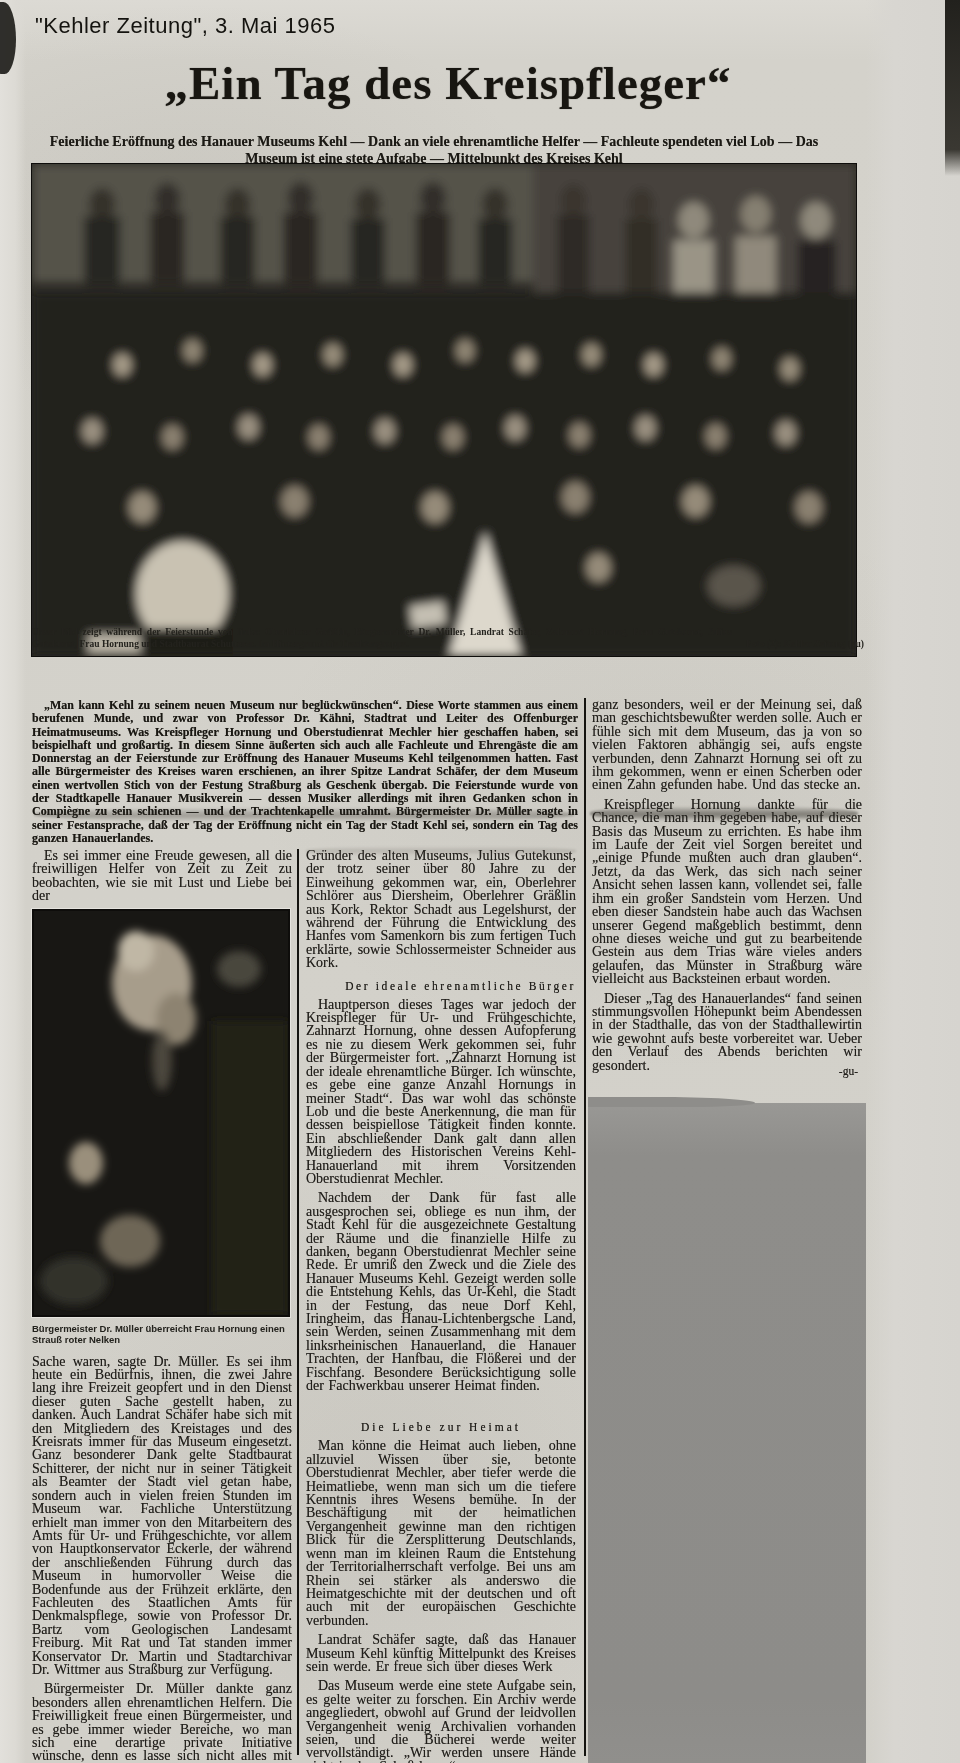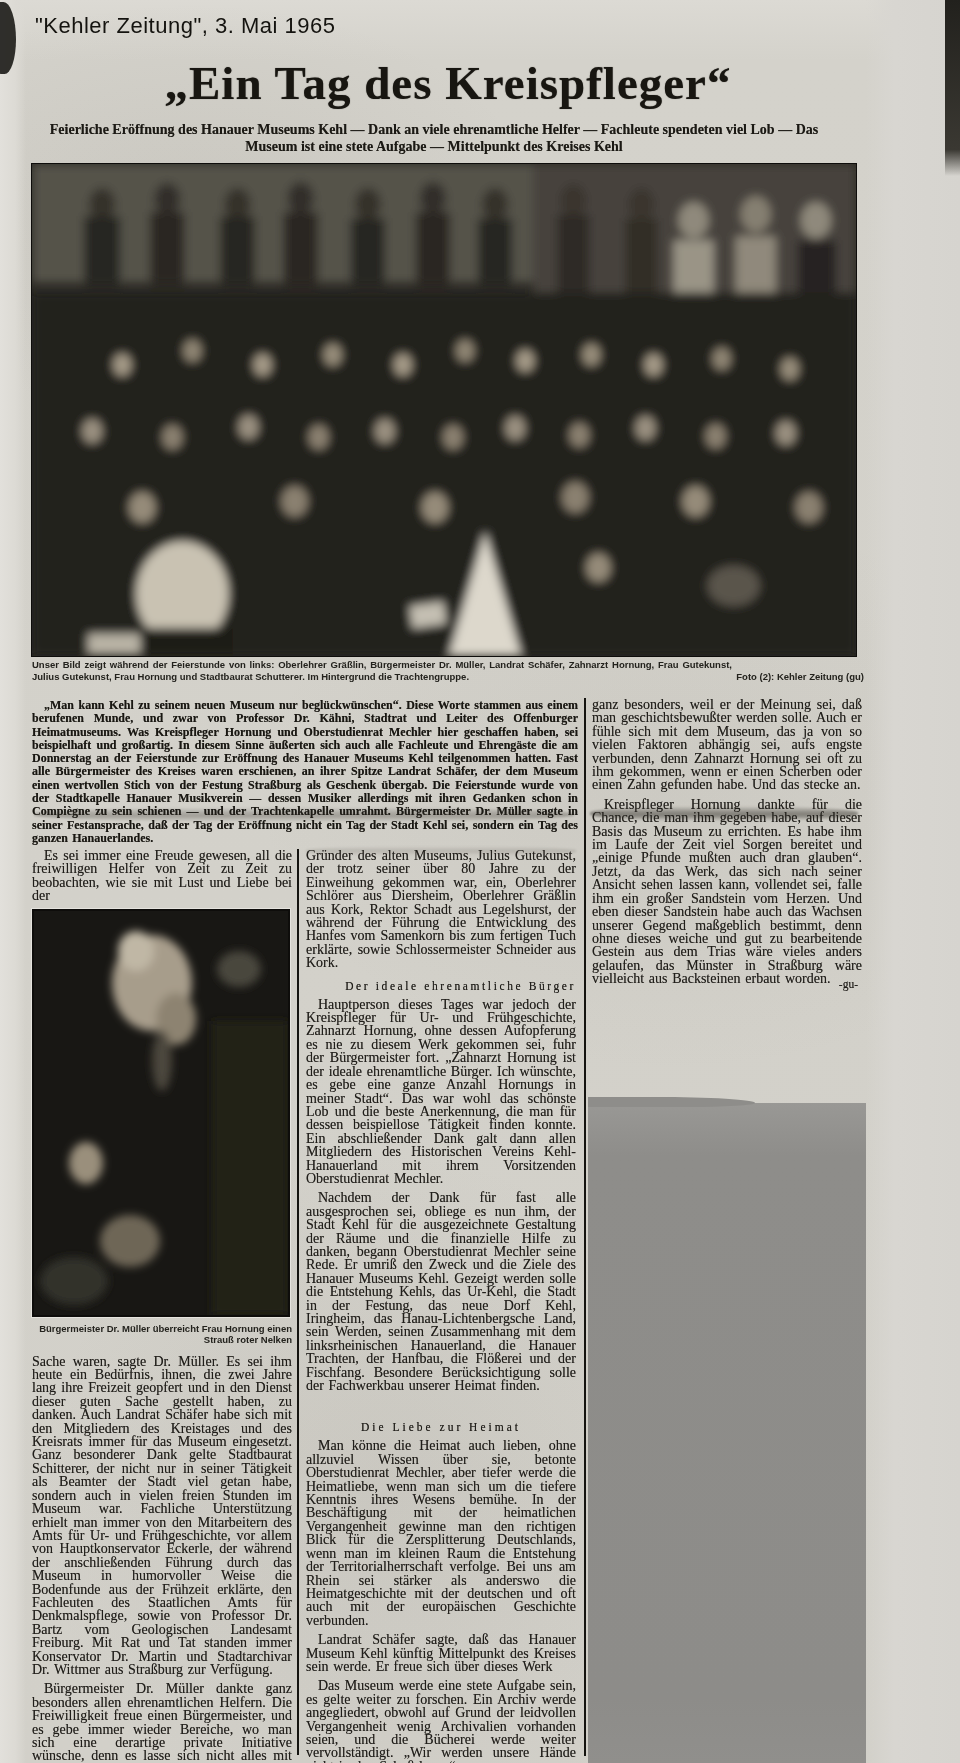--- a/index.html
+++ b/index.html
@@ -15,43 +15,43 @@
   }
   .abs{position:absolute;}
   
   .edge-left{left:0;top:0;width:26px;height:1763px;background:linear-gradient(to right,#e2e0db,#dcdad4 60%,transparent);}
   .edge-right{left:866px;top:0;width:94px;height:1763px;background:linear-gradient(to right,transparent,#d8d6d1 30%,#d6d4cf);}
   .blob-tl{left:-8px;top:2px;width:24px;height:72px;background:#1c1b17;border-radius:40% 60% 55% 45%;opacity:.9;}
   .strip-tr{left:945px;top:0;width:15px;height:176px;background:linear-gradient(to bottom,#22211d,#3a3832 85%,transparent);}
   
   .annotation{left:35px;top:13px;font-family:"Liberation Sans","DejaVu Sans",sans-serif;font-size:22px;letter-spacing:.5px;color:#14130f;}
   .headline{left:28px;top:56px;width:840px;text-align:center;font-size:47px;font-weight:bold;letter-spacing:1px;color:#181611;text-shadow:0 0 1px rgba(24,22,17,.6);}
-  .subhead{left:28px;top:117px;width:812px;margin:4px auto;text-align:center;font-size:14px;font-weight:bold;line-height:17px;color:#1b1914;text-shadow:0 0 .5px rgba(27,25,20,.5);}
+  .subhead{left:28px;top:117px;width:812px;margin:16px auto;text-align:center;font-size:14px;font-weight:bold;line-height:17px;color:#1b1914;text-shadow:0 0 .5px rgba(27,25,20,.5);}
   .body{font-size:14px;line-height:13.4px;text-align:justify;margin:0 0 6px 0;word-spacing:1.2px;text-shadow:0 0 .4px rgba(32,30,26,.55);}
   .indent{text-indent:12px;}
   .lead{left:32px;top:699px;width:546px;font-weight:bold;font-size:12px;line-height:13.3px;color:#191712;text-shadow:0 0 .6px rgba(25,23,18,.6);}
   .col{position:absolute;}
   .col-left{left:32px;top:849px;width:260px;}
   .col-middle{left:306px;top:849px;width:270px;}
   .col-right{left:592px;top:698px;width:270px;}
   .subheading{font-size:11.5px;letter-spacing:2.6px;margin:10px 0 6px 0;text-shadow:0 0 .6px rgba(32,30,26,.7);white-space:nowrap;text-align:right;}
   .subheading.centered{text-align:center;letter-spacing:3px;margin-top:29px;}
   .sig{text-align:right;font-size:11.5px;line-height:13.4px;margin-top:-13.4px;padding-right:4px;text-shadow:0 0 .4px rgba(32,30,26,.55);}
   
   .vrule{width:1.6px;background:#14130f;}
   .vrule1{left:297px;top:849px;height:906px;}
   .vrule2{left:584px;top:698px;height:1058px;}
   
   .photo-main{left:31px;top:163px;width:824px;height:492px;background:#2b2924;border:1px solid #0e0d0b;}
   .photo-main svg,.photo-inset svg{display:block;width:100%;height:100%;}
-  .caption-main{left:32px;top:659px;width:832px;font-family:Liberation Sans, sans-serif;font-size:9.5px;font-weight:bold;line-height:11.5px;color:#23221d;}
+  .caption-main{left:32px;top:627px;width:832px;font-family:Liberation Serif, serif;font-size:9.5px;font-weight:bold;line-height:11.5px;color:#23221d;}
   .caption-text{display:block;width:700px;text-align:justify;}
   .credit{position:absolute;right:0;top:11.5px;white-space:nowrap;margin-left:7px;}
   .photo-inset{width:254px;height:404px;background:#181714;border:2px solid #0e0d0b;outline:1px solid #e5e3de;margin:5px 0 6px 0;}
-  .caption-inset{font-family:"Liberation Sans","DejaVu Sans",sans-serif;font-size:9.5px;font-weight:bold;line-height:11.5px;text-align:right;margin:0 0 9px 0;color:#23221d;}
+  .caption-inset{font-family:"Liberation Sans","DejaVu Sans",sans-serif;font-size:9.5px;font-weight:bold;line-height:11.5px;text-align:left;margin:0 0 9px 0;color:#23221d;}
   
   .gray-block{left:588px;top:1103px;width:278px;height:660px;background:linear-gradient(to bottom,#999895,#8e8d8a 8%,#8d8c89 90%,#908f8c);}
   .gray-block:before{content:"";position:absolute;left:0;top:-6px;width:60%;height:10px;background:#8e8d8a;border-radius:0 60% 40% 0;}
   
   .smudge{border-radius:45%;filter:blur(1px);}
   .smudge-lead{left:34px;top:807px;width:540px;height:15px;background:linear-gradient(to bottom,transparent,rgba(48,45,38,.26) 45%,rgba(48,45,38,.30) 60%,transparent);}
   .smudge-right{left:590px;top:806px;width:268px;height:15px;background:linear-gradient(to bottom,transparent,rgba(42,40,34,.42) 45%,rgba(42,40,34,.46) 62%,transparent);}
   .smudge-mid{left:306px;top:846px;width:270px;height:10px;background:linear-gradient(to bottom,transparent,rgba(60,56,48,.16),transparent);}
 </style>
 </head>
@@ -187,20 +187,21 @@
     <p class="body indent">Nachdem der Dank für fast alle ausgesprochen sei, obliege es nun ihm, der Stadt Kehl für die ausgezeichnete Gestaltung der Räume und die finanzielle Hilfe zu danken, begann Oberstudienrat Mechler seine Rede. Er umriß den Zweck und die Ziele des Hanauer Museums Kehl. Gezeigt werden solle die Entstehung Kehls, das Ur-Kehl, die Stadt in der Festung, das neue Dorf Kehl, Iringheim, das Hanau-Lichtenbergsche Land, sein Werden, seinen Zusammenhang mit dem linksrheinischen Hanauerland, die Hanauer Trachten, der Hanfbau, die Flößerei und der Fischfang. Besondere Berücksichtigung solle der Fachwerkbau unserer Heimat finden.</p>
     <div class="subheading centered">Die Liebe zur Heimat</div>
     <p class="body indent">Man könne die Heimat auch lieben, ohne allzuviel Wissen über sie, betonte Oberstudienrat Mechler, aber tiefer werde die Heimatliebe, wenn man sich um die tiefere Kenntnis ihres Wesens bemühe. In der Beschäftigung mit der heimatlichen Vergangenheit gewinne man den richtigen Blick für die Zersplitterung Deutschlands, wenn man im kleinen Raum die Entstehung der Territorialherrschaft verfolge. Bei uns am Rhein sei stärker als anderswo die Heimatgeschichte mit der deutschen und oft auch mit der europäischen Geschichte verbunden.</p>
     <p class="body indent">Landrat Schäfer sagte, daß das Hanauer Museum Kehl künftig Mittelpunkt des Kreises sein werde. Er freue sich über dieses Werk</p>
     <p class="body indent">Das Museum werde eine stete Aufgabe sein, es gelte weiter zu forschen. Ein Archiv werde angegliedert, obwohl auf Grund der leidvollen Vergangenheit wenig Archivalien vorhanden seien, und die Bücherei werde weiter vervollständigt. „Wir werden unsere Hände nicht in den Schoß legen“.</p>
   </div>
 
   <div class="col col-right">
     <p class="body">ganz besonders, weil er der Meinung sei, daß man geschichtsbewußter werden solle. Auch er fühle sich mit dem Museum, das ja von so vielen Faktoren abhängig sei, aufs engste verbunden, denn Zahnarzt Hornung sei oft zu ihm gekommen, wenn er einen Scherben oder einen Zahn gefunden habe. Und das stecke an.</p>
     <p class="body indent">Kreispfleger Hornung dankte für die Chance, die man ihm gegeben habe, auf dieser Basis das Museum zu errichten. Es habe ihm im Laufe der Zeit viel Sorgen bereitet und „einige Pfunde mußten auch dran glauben“. Jetzt, da das Werk, das sich nach seiner Ansicht sehen lassen kann, vollendet sei, falle ihm ein großer Sandstein vom Herzen. Und eben dieser Sandstein habe auch das Wachsen unserer Gegend maßgeblich bestimmt, denn ohne dieses weiche und gut zu bearbeitende Gestein aus dem Trias wäre vieles anders gelaufen, das Münster in Straßburg wäre vielleicht aus Backsteinen erbaut worden.</p>
+    <p class="body indent">Dieser „Tag des Hanauerlandes“ fand seinen stimmungsvollen Höhepunkt beim Abendessen in der Stadthalle, das von der Stadthallewirtin wie gewohnt aufs beste vorbereitet war. Ueber den Verlauf des Abends berichten wir gesondert.</p>
     <div class="sig">-gu-</div>
   </div>
 
   <div class="abs gray-block"></div>
 
   <div class="abs smudge smudge-lead"></div>
   <div class="abs smudge smudge-right"></div>
   <div class="abs smudge smudge-mid"></div>
 
 </div>

